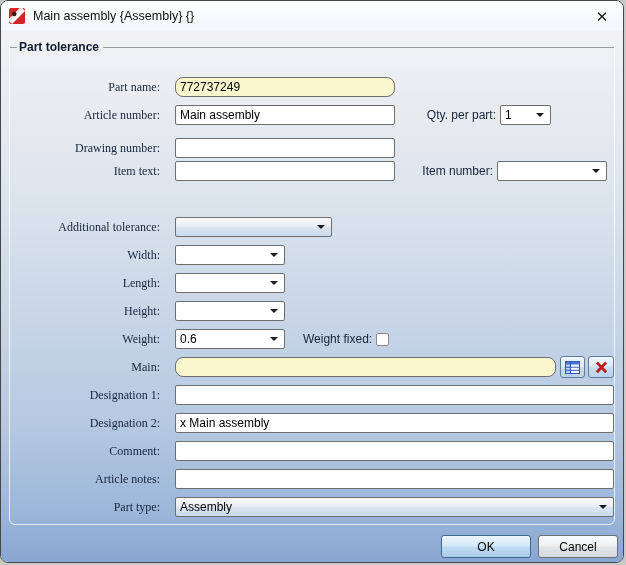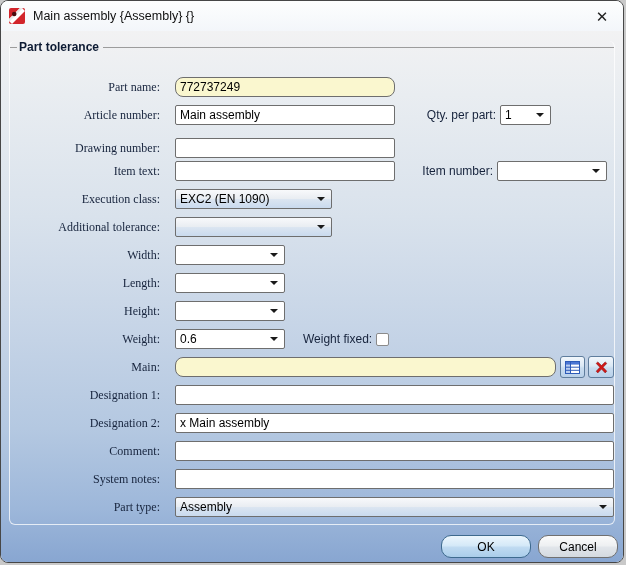--- a/index.html
+++ b/index.html
@@ -65,21 +65,21 @@
     width:13px; height:13px; border:1px solid #8b8b8b; background:#fff;
     border-radius:2px; display:inline-block; cursor:pointer;
   }
   .checkbox.disabled { background:#f2f3f4; border-color:#bdbdbd; cursor:default; }
   .iconbtn {
     width:26px; height:22px; border:1px solid #5f7d9d; border-radius:3px; cursor:pointer;
     background:linear-gradient(180deg,#f2f7fc,#dce9f5 45%,#c9dcef 55%,#b9d1ea);
     display:inline-flex; align-items:center; justify-content:center; padding:0;
   }
   .btn {
-    position:absolute; height:23px; border-radius:10px; cursor:pointer;
+    position:absolute; height:23px; border-radius:3px; cursor:pointer;
     font-family:"Liberation Sans",sans-serif; font-size:12px; color:#000;
     display:flex; align-items:center; justify-content:center;
   }
   .btn.ok {
     border:1px solid #3e6a8e;
     background:linear-gradient(180deg,#ecf6fd,#d5e9f8 45%,#bfdaf1 55%,#aacdea);
   }
   .btn.cancel {
     border:1px solid #707070;
     background:linear-gradient(180deg,#fbfbfb,#eef0f2 45%,#e1e5ea 55%,#d4dae0);
@@ -137,27 +137,20 @@
         <input class="txt" style="width: 220px;" value="">
         <span class="extra" style="right:7px">
           <span class="lbl2">Item number:</span>
           <span class="combo edit" style="width:110px">
             <span class="combo-val"></span>
             <span class="arrow"></span>
           </span>
         </span>
       </div>
 
-      <div class="row" style="top:147px">
-        <span class="lbl">Execution class:</span>
-        <span class="combo select" style="width:157px">
-          <span class="combo-val">EXC2 (EN 1090)</span>
-          <span class="arrow"></span>
-        </span>
-      </div>
 
       <div class="row" style="top:175px">
         <span class="lbl">Additional tolerance:</span>
         <span class="combo select" style="width:157px">
           <span class="combo-val"></span>
           <span class="arrow"></span>
         </span>
       </div>
 
       <div class="row" style="top:203px">
@@ -225,21 +218,21 @@
         <span class="lbl">Designation 2:</span>
         <input class="txt" style="width: 444px;" value="x Main assembly">
       </div>
 
       <div class="row" style="top:399px">
         <span class="lbl">Comment:</span>
         <input class="txt" style="width: 444px;" value="">
       </div>
 
       <div class="row" style="top:427px">
-        <span class="lbl">System notes:</span>
+        <span class="lbl">Article notes:</span>
         <input class="txt" style="width: 444px;" value="">
       </div>
 
       <div class="row" style="top:455px">
         <span class="lbl">Part type:</span>
         <span class="combo select" style="width:444px">
           <span class="combo-val">Assembly</span>
           <span class="arrow"></span>
         </span>
       </div>

